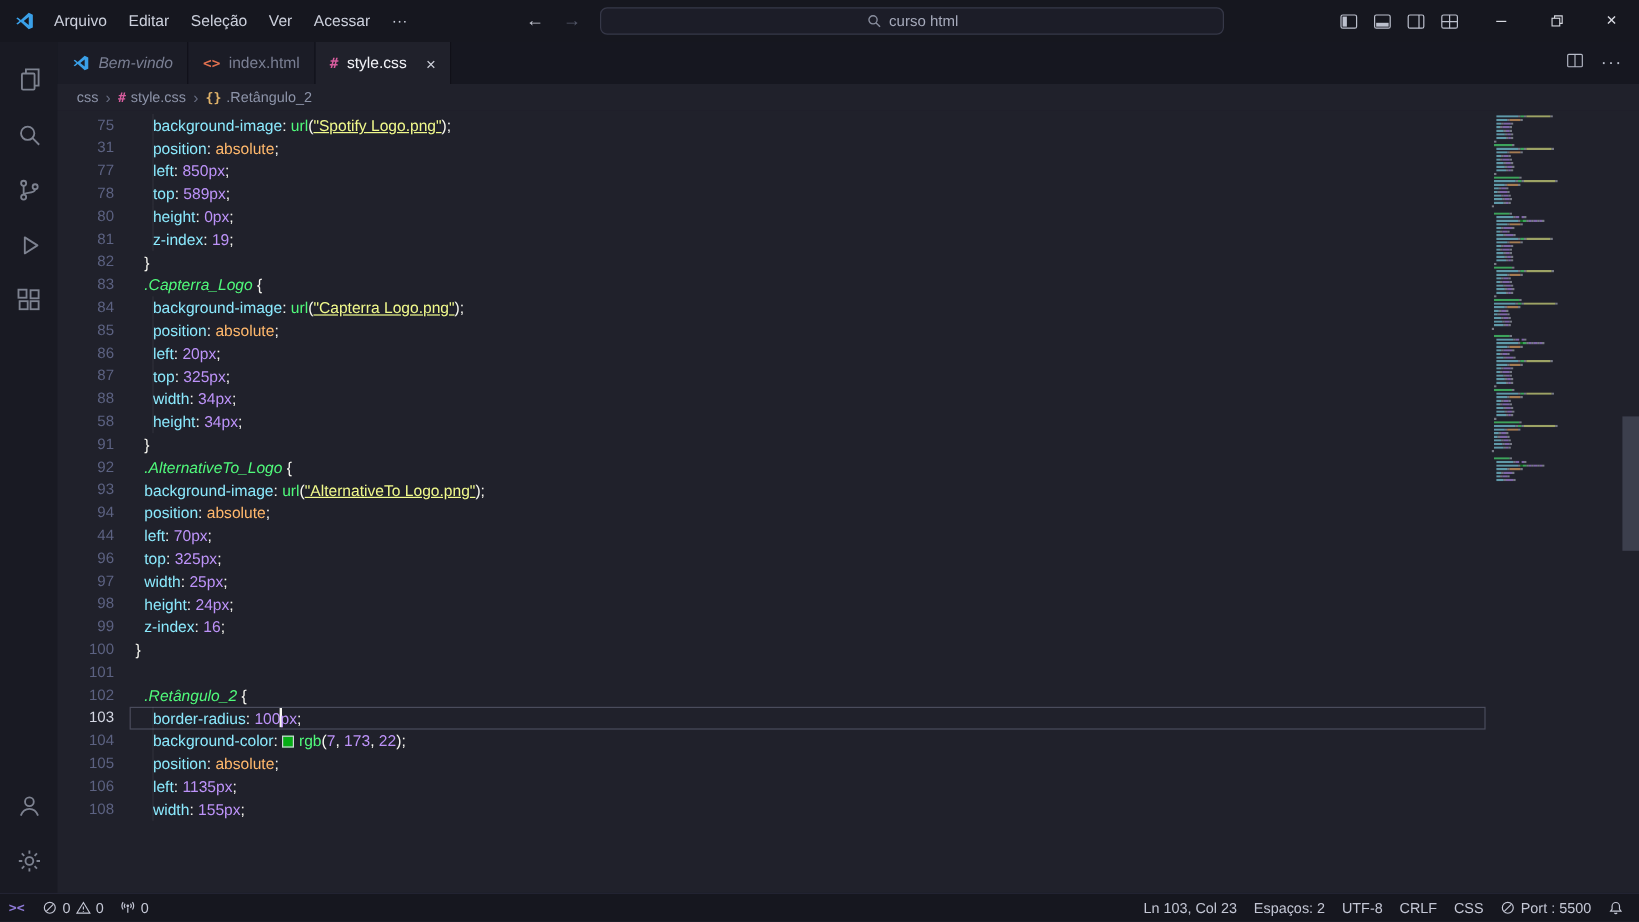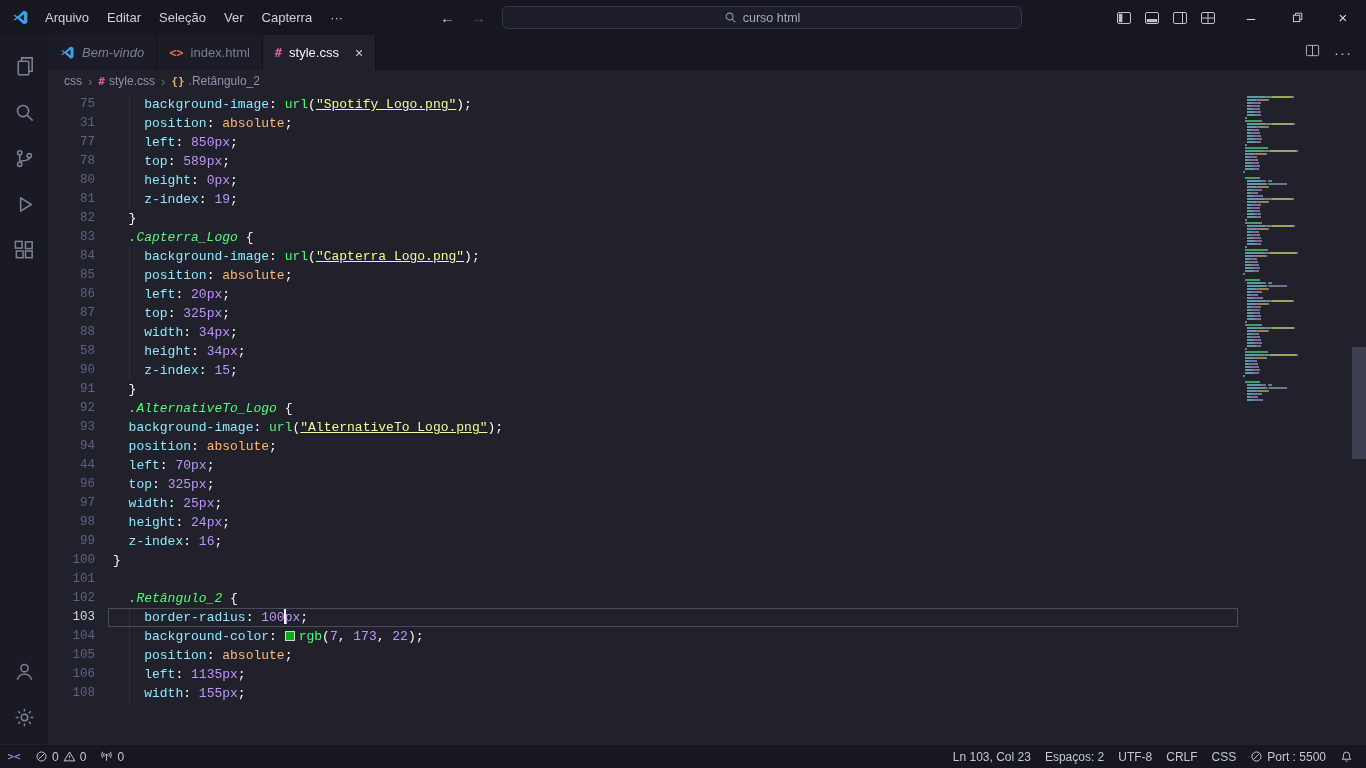--- a/index.html
+++ b/index.html
@@ -54,21 +54,21 @@
   .breadcrumbs { height:22px; background:#20212b; display:flex; align-items:center; padding-left:16px; font-size:12px;
                  color:#8d94a9; gap:6px; }
   .crumb { display:flex; align-items:center; gap:4px; }
   .crumb-sep { color:#666c80; font-size:13px; }
   .crumb-icon { font-family:"DejaVu Sans Mono",monospace; font-weight:bold; font-size:11px; }
   .crumb-icon.css-hash { color:#d65c9d; }
   .crumb-icon.symbol-class { color:#e0b36a; }
 
   
   .editor { flex:1; position:relative; background:#20212b; overflow:hidden;
-            font-family:Liberation Mono, monospace; font-size:13px; }
+            font-family:Liberation Sans, sans-serif; font-size:13px; }
   .lines { position:absolute; left:0; top:3px; right:128px; }
   .line { display:flex; height:19px; line-height:19px; white-space:pre; }
   .gutter { width:60px; flex:none; text-align:right; padding-right:13px; color:#5c6282; font-size:12.5px; }
   .line.current .gutter { color:#d4d7e3; }
   .code { flex:1; position:relative; padding-left:5px; color:#f8f8f2; }
   .line.current .code { outline:1px solid #4a4c5c; outline-offset:-1px; }
   .guide { position:absolute; left:calc(5px + 2ch); top:0; bottom:0; width:1px; background:rgba(255,255,255,0.07); }
   .tk-p { color:#8be9fd; }
   .tk-u { color:#f8f8f2; }
   .tk-v { color:#ffb86c; }
@@ -104,21 +104,21 @@
     <span class="vscode-logo">
       <svg viewBox="0 0 24 24">
           <path fill="#3aa0e8" fill-rule="evenodd" d="M16.9 2.2 L21.7 4.5 V19.5 L16.9 21.8 L7.6 13.3 L3.9 16.2 L2.2 15.3 L6 12 L2.2 8.7 L3.9 7.8 L7.6 10.7 Z M16.9 7.3 L11 12 L16.9 16.7 Z"></path>
         </svg>
     </span>
     <nav class="menubar">
         <span class="menu-item">Arquivo</span>
         <span class="menu-item">Editar</span>
         <span class="menu-item">Seleção</span>
         <span class="menu-item">Ver</span>
-        <span class="menu-item">Capterra</span>
+        <span class="menu-item">Acessar</span>
         <span class="menu-item">···</span>
       </nav>
   </div>
   <div class="tb-center">
     <span class="nav-arrow">←</span>
     <span class="nav-arrow fwd">→</span>
     <div class="searchbox">
       <svg viewBox="0 0 16 16" fill="none" stroke="#8a8f9f" stroke-width="1.4">
         <circle cx="6.8" cy="6.8" r="4.2"></circle>
           <path d="M10 10l4 4"></path>
@@ -270,21 +270,20 @@
           <div class="line"><div class="gutter">80</div><div class="code"><span class="guide"></span><span class="tk-w">    </span><span class="tk-p">height</span><span class="tk-u">: </span><span class="tk-n">0px</span><span class="tk-u">;</span></div></div>
           <div class="line"><div class="gutter">81</div><div class="code"><span class="guide"></span><span class="tk-w">    </span><span class="tk-p">z-index</span><span class="tk-u">: </span><span class="tk-n">19</span><span class="tk-u">;</span></div></div>
           <div class="line"><div class="gutter">82</div><div class="code"><span class="tk-w">  </span><span class="tk-u">}</span></div></div>
           <div class="line"><div class="gutter">83</div><div class="code"><span class="tk-w">  </span><span class="tk-sel">.Capterra_Logo</span><span class="tk-u"> {</span></div></div>
           <div class="line"><div class="gutter">84</div><div class="code"><span class="guide"></span><span class="tk-w">    </span><span class="tk-p">background-image</span><span class="tk-u">: </span><span class="tk-f">url</span><span class="tk-u">(</span><span class="tk-s">"Capterra Logo.png"</span><span class="tk-u">);</span></div></div>
           <div class="line"><div class="gutter">85</div><div class="code"><span class="guide"></span><span class="tk-w">    </span><span class="tk-p">position</span><span class="tk-u">: </span><span class="tk-v">absolute</span><span class="tk-u">;</span></div></div>
           <div class="line"><div class="gutter">86</div><div class="code"><span class="guide"></span><span class="tk-w">    </span><span class="tk-p">left</span><span class="tk-u">: </span><span class="tk-n">20px</span><span class="tk-u">;</span></div></div>
           <div class="line"><div class="gutter">87</div><div class="code"><span class="guide"></span><span class="tk-w">    </span><span class="tk-p">top</span><span class="tk-u">: </span><span class="tk-n">325px</span><span class="tk-u">;</span></div></div>
           <div class="line"><div class="gutter">88</div><div class="code"><span class="guide"></span><span class="tk-w">    </span><span class="tk-p">width</span><span class="tk-u">: </span><span class="tk-n">34px</span><span class="tk-u">;</span></div></div>
           <div class="line"><div class="gutter">58</div><div class="code"><span class="guide"></span><span class="tk-w">    </span><span class="tk-p">height</span><span class="tk-u">: </span><span class="tk-n">34px</span><span class="tk-u">;</span></div></div>
-          <div class="line"><div class="gutter">90</div><div class="code"><span class="guide"></span><span class="tk-w">    </span><span class="tk-p">z-index</span><span class="tk-u">: </span><span class="tk-n">15</span><span class="tk-u">;</span></div></div>
           <div class="line"><div class="gutter">91</div><div class="code"><span class="tk-w">  </span><span class="tk-u">}</span></div></div>
           <div class="line"><div class="gutter">92</div><div class="code"><span class="tk-w">  </span><span class="tk-sel">.AlternativeTo_Logo</span><span class="tk-u"> {</span></div></div>
           <div class="line"><div class="gutter">93</div><div class="code"><span class="tk-w">  </span><span class="tk-p">background-image</span><span class="tk-u">: </span><span class="tk-f">url</span><span class="tk-u">(</span><span class="tk-s">"AlternativeTo Logo.png"</span><span class="tk-u">);</span></div></div>
           <div class="line"><div class="gutter">94</div><div class="code"><span class="tk-w">  </span><span class="tk-p">position</span><span class="tk-u">: </span><span class="tk-v">absolute</span><span class="tk-u">;</span></div></div>
           <div class="line"><div class="gutter">44</div><div class="code"><span class="tk-w">  </span><span class="tk-p">left</span><span class="tk-u">: </span><span class="tk-n">70px</span><span class="tk-u">;</span></div></div>
           <div class="line"><div class="gutter">96</div><div class="code"><span class="tk-w">  </span><span class="tk-p">top</span><span class="tk-u">: </span><span class="tk-n">325px</span><span class="tk-u">;</span></div></div>
           <div class="line"><div class="gutter">97</div><div class="code"><span class="tk-w">  </span><span class="tk-p">width</span><span class="tk-u">: </span><span class="tk-n">25px</span><span class="tk-u">;</span></div></div>
           <div class="line"><div class="gutter">98</div><div class="code"><span class="tk-w">  </span><span class="tk-p">height</span><span class="tk-u">: </span><span class="tk-n">24px</span><span class="tk-u">;</span></div></div>
           <div class="line"><div class="gutter">99</div><div class="code"><span class="tk-w">  </span><span class="tk-p">z-index</span><span class="tk-u">: </span><span class="tk-n">16</span><span class="tk-u">;</span></div></div>
           <div class="line"><div class="gutter">100</div><div class="code"><span class="tk-u">}</span></div></div>

